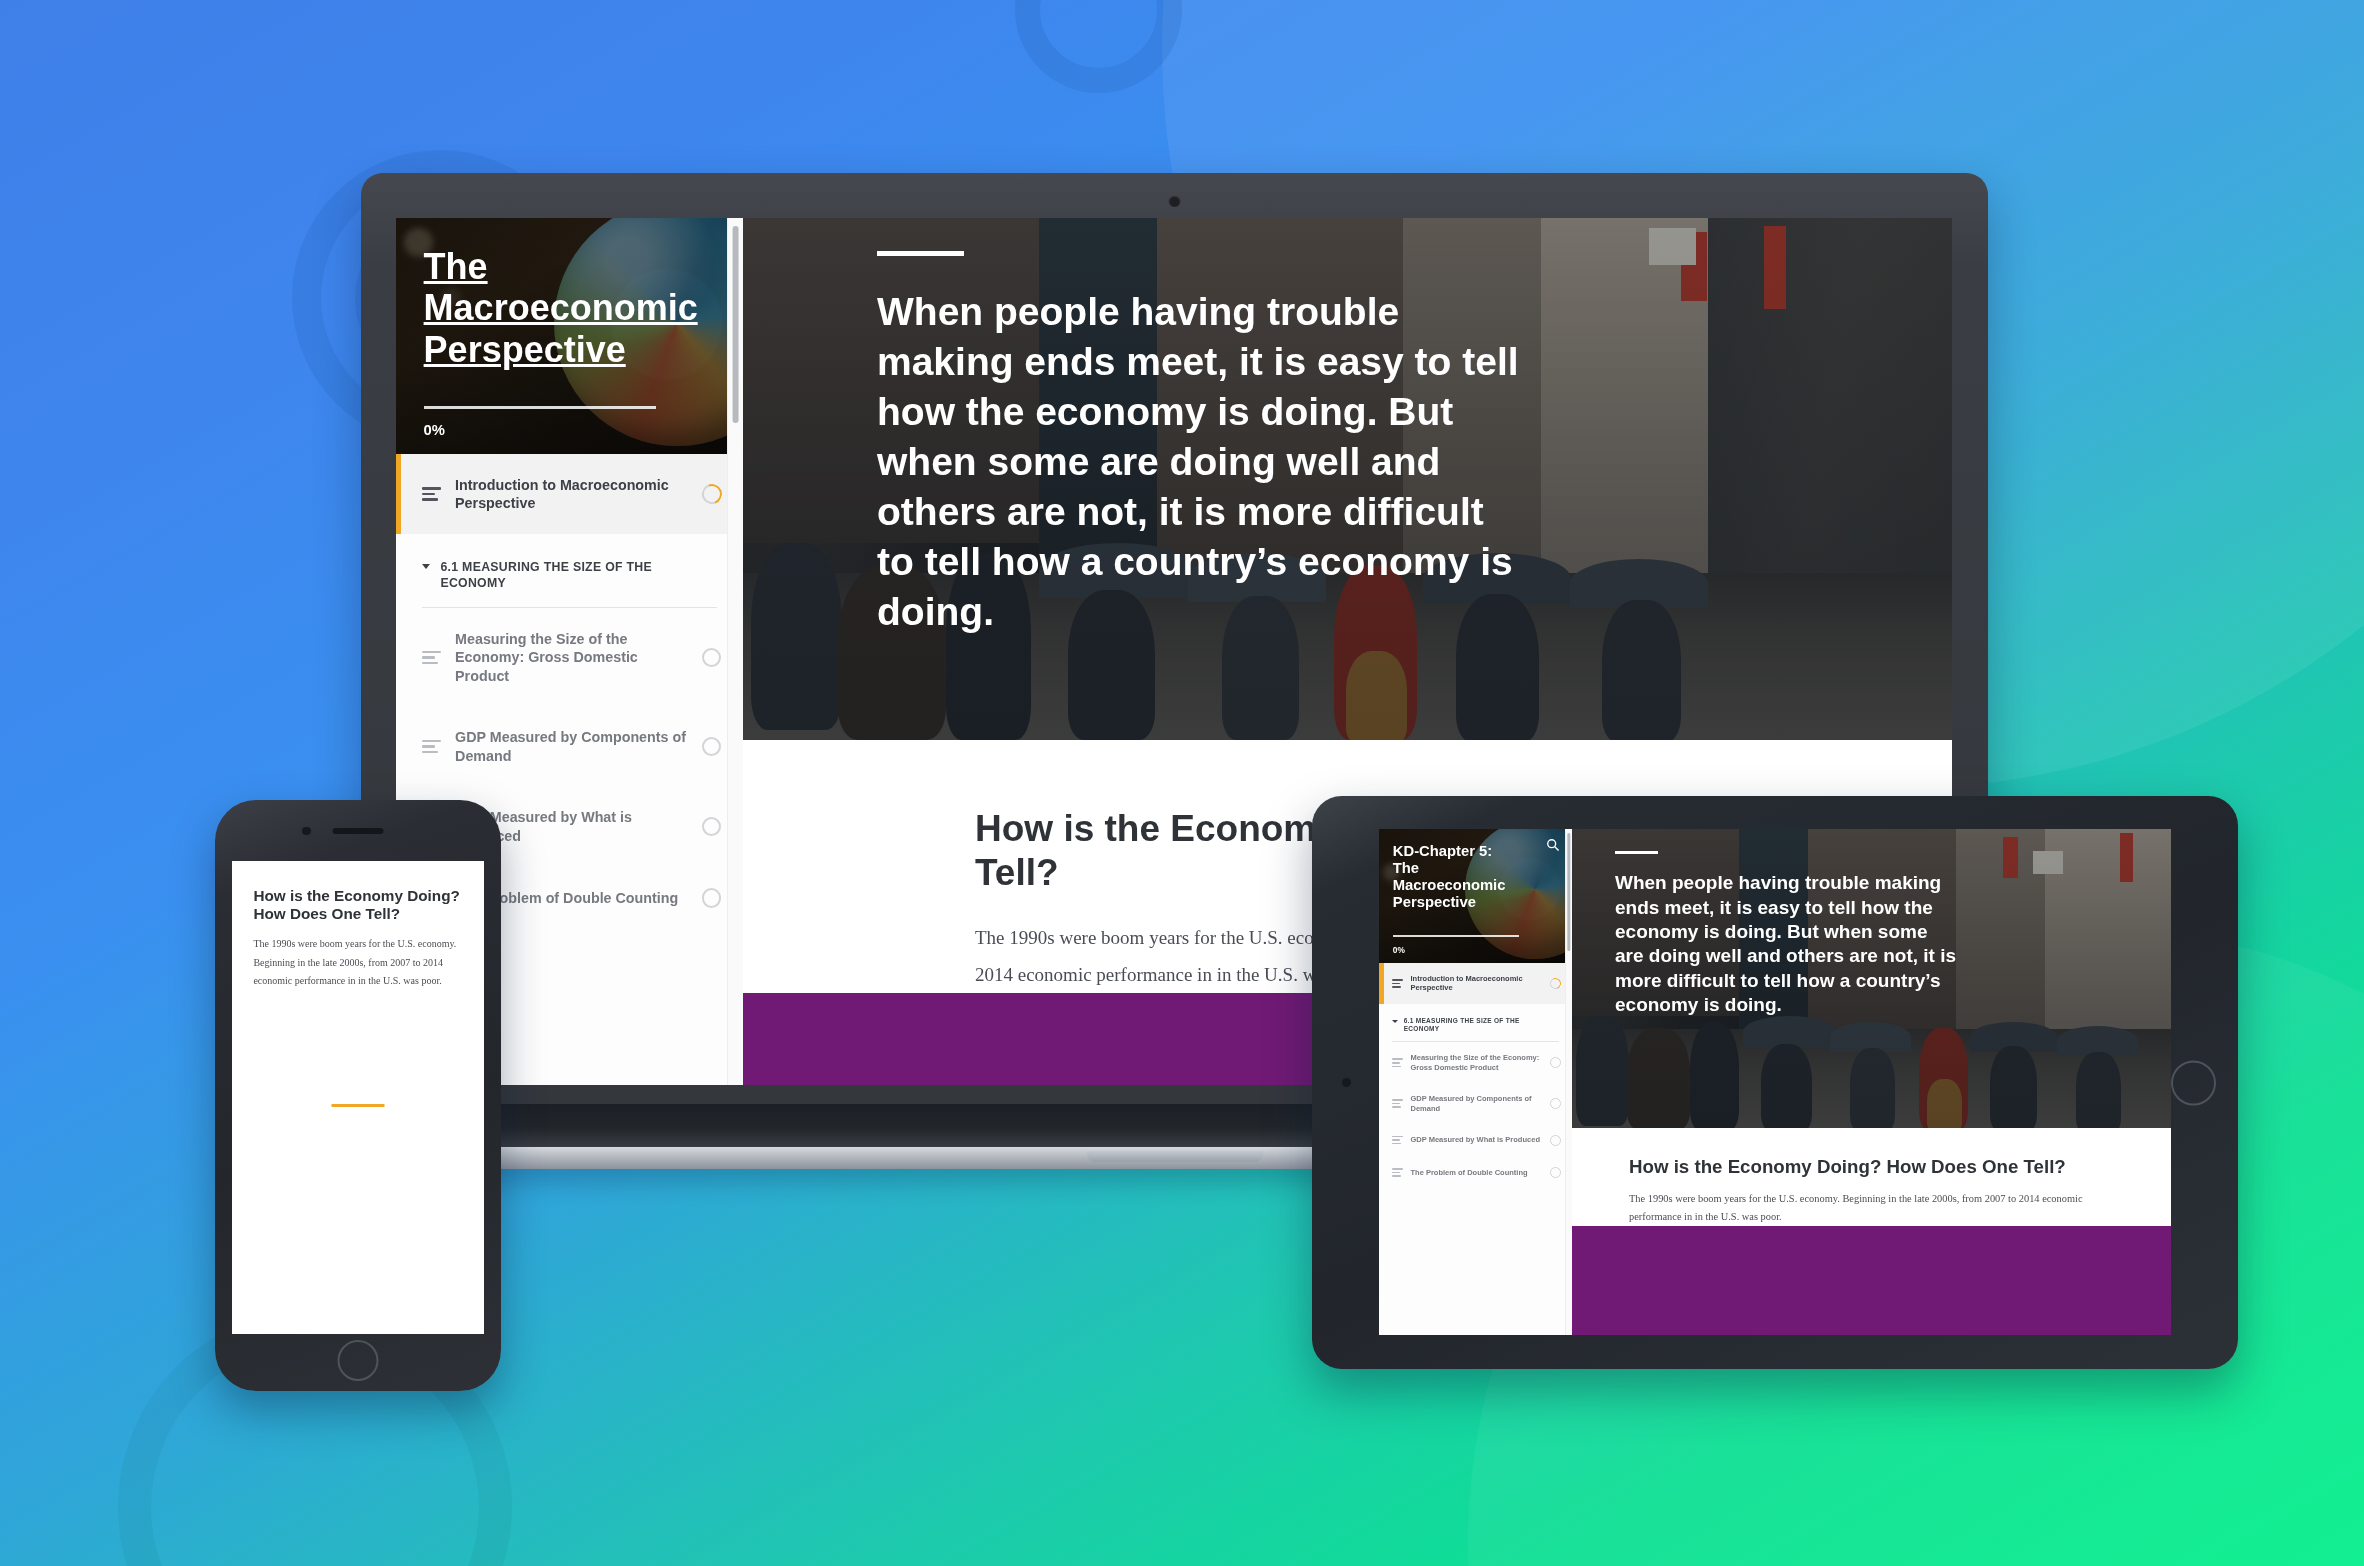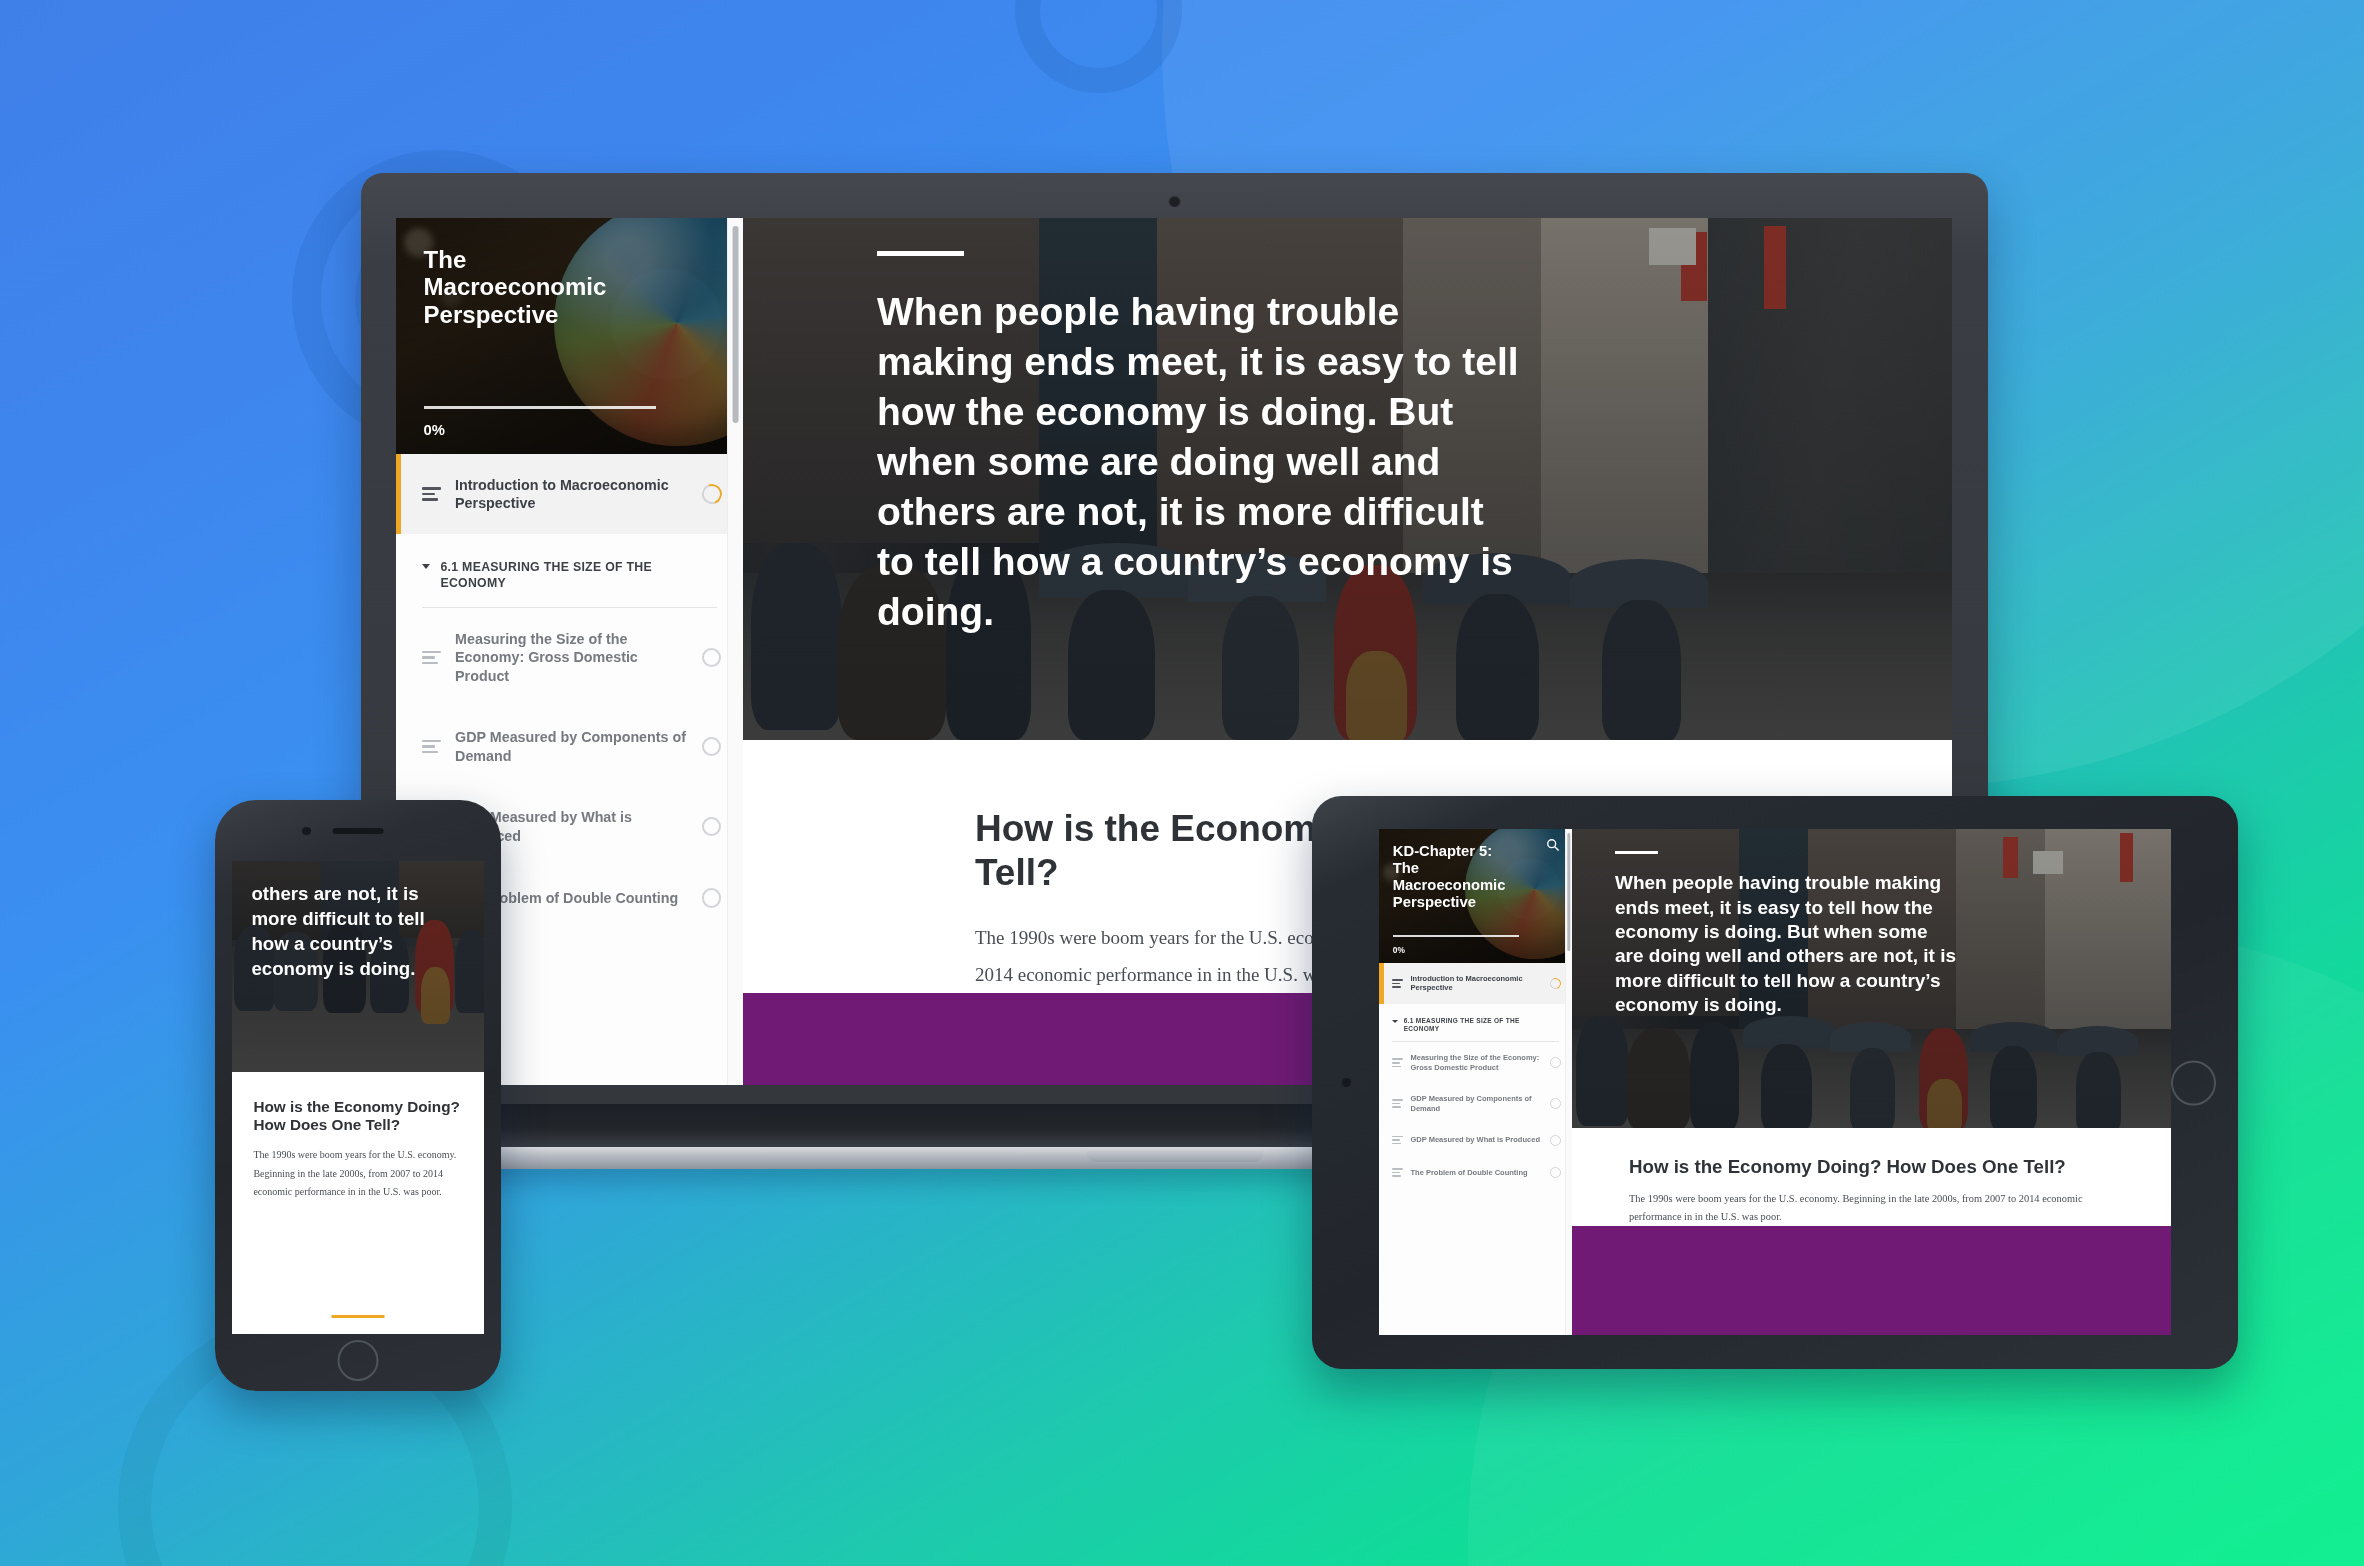--- a/index.html
+++ b/index.html
@@ -218,21 +218,21 @@
     <div class="laptop-cam"></div>
 
     <div class="laptop-screen">
 
       <div class="sidebar" style="width:347px;height:867px;">
         <div class="side-hero" style="height:236px;padding:27.6px 27.6px 0 27.6px;">
           <div class="globe" style="width:246px;height:246px;right:-57px;top:-17.7px;"></div>
           <div class="bokeh" style="width:29.6px;height:29.6px;left:7.9px;top:9.9px;"></div>
           <div class="bokeh" style="width:19.7px;height:19.7px;left:45px;top:69px;opacity:.5;"></div>
           <div class="side-hero-veil"></div>
-          <div class="side-title" style="font-size:24px;width:227px;">The Macroeconomic Perspective</div>
+          <div class="side-title" style="font-size:36px;width:227px;text-decoration:underline;">The Macroeconomic Perspective</div>
           <div class="prog-track" style="height:3px;width:232px;position:absolute;left:27.6px;bottom:45px;"></div>
           <div class="prog-pct" style="font-size:14.8px;position:absolute;left:27.6px;bottom:15.8px;">0%</div>
         </div>
 
         <div class="nav-list">
           <div class="nav-item active" style="padding:21.7px 21.7px 21.7px 25.6px;gap:13.8px;">
             <div class="nav-ico" style="gap:3px;width:19.7px;">
               <i style="width:19.7px;height:2.5px;"></i>
                 <i style="width:13.8px;height:2.5px;"></i>
                 <i style="width:16.7px;height:2.5px;"></i>
@@ -464,37 +464,20 @@
     </div>
   </div>
 </div>
 
 <div class="phone">
   <div class="phone-speaker"></div>
   <div class="phone-cam"></div>
   <div class="phone-home"></div>
 
   <div class="phone-screen">
-    <div class="hero" style="height:211px;padding:19.7px 0 0 19.7px;">
-      <div class="street">
-        <div class="st-building" style="left:0;width:89px;height:79px;background:linear-gradient(180deg,#3e3833,#2d2a27);"></div>
-        <div class="st-building" style="left:89px;width:79px;height:85px;background:linear-gradient(180deg,#34393f,#262b31);"></div>
-        <div class="st-building" style="left:167px;width:89px;height:77px;background:linear-gradient(180deg,#4b423a,#373029);"></div>
-        <div class="st-ground" style="height:126px;"></div>
-        <div class="st-person" style="left:2px;top:65px;width:41px;height:85px;background:#2d333a;"></div>
-        <div class="st-person" style="left:41px;top:71px;width:45px;height:79px;background:#33383e;"></div>
-        <div class="st-person" style="left:91px;top:61px;width:43px;height:91px;background:#22262b;"></div>
-        <div class="st-person" style="left:138px;top:69px;width:39px;height:83px;background:#2a2f35;"></div>
-        <div class="st-person" style="left:183px;top:59px;width:39px;height:93px;background:#9a2c1f;"></div>
-        <div class="st-person" style="left:189px;top:106px;width:29.6px;height:57px;background:#a9752c;"></div>
-        <div class="st-person" style="left:223px;top:69px;width:33px;height:83px;background:#2f343a;"></div>
-      </div>
-      <div class="hero-veil"></div>
-      <div class="hero-quote" style="font-size:18.7px;width:197px;line-height:1.34;">others are not, it is more difficult to tell how a country’s economy is doing.</div>
-    </div>
 
     <div class="body-sec" style="padding:25.6px 21.7px 0 21.7px;height:262px;position:relative;">
       <div class="body-h" style="font-size:15.3px;">How is the Economy Doing? How Does One Tell?</div>
       <div class="body-p" style="font-size:10px;margin-top:11.8px;line-height:1.85;">The 1990s were boom years for the U.S. economy. Beginning in the late 2000s, from 2007 to 2014 economic performance in in the U.S. was poor.</div>
       <div style="position:absolute;left:50%;transform:translateX(-50%);bottom:15.8px;width:53px;height:3px;background:#f0a824;"></div>
     </div>
   </div>
 </div>
 
 

